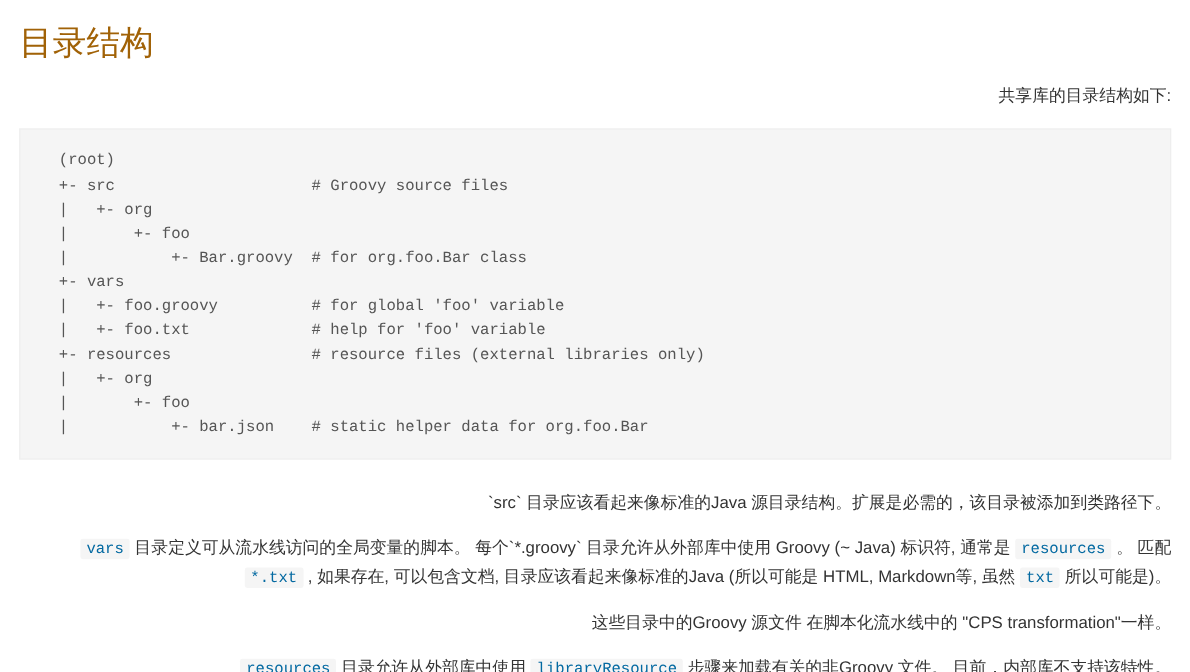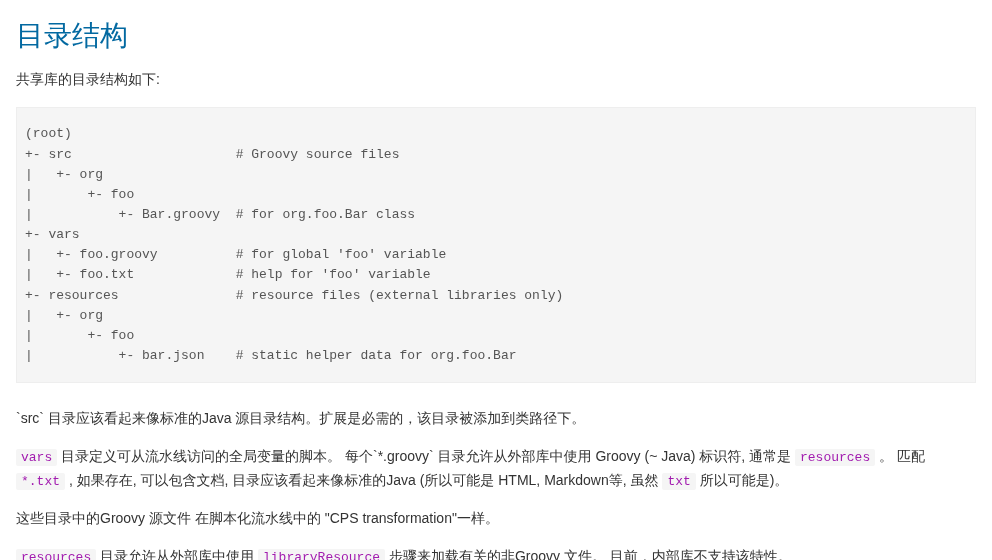--- a/index.html
+++ b/index.html
@@ -9,49 +9,50 @@
     padding: 12px 16px;
     color: #333;
     font-size: 14px;
     line-height: 1.7;
     background: #fff;
   }
   h2 {
     font-size: 28px;
     font-weight: 500;
     margin: 0 0 8px 0;
-    color: #0369a1;
+    color: #a16207;
   }
   .intro {
     margin-bottom: 16px;
   }
   pre {
     background: #f5f5f5;
     border: 1px solid #eee;
-    padding: 16px 8px;
+    padding: 16px 32px;
     font-family: Consolas, Monaco, "Courier New", monospace;
     font-size: 13px;
     line-height: 1.55;
     color: #555;
     white-space: pre;
     margin-bottom: 24px;
     overflow-x: auto;
   }
   p {
-    margin: 0 0 14px 0;
+    margin: 0 0 14px 16px;
+    text-align: right;
   }
   code.inline {
     background: #f5f5f5;
     padding: 1px 5px;
     font-family: Consolas, Monaco, "Courier New", monospace;
     font-size: 13px;
     border-radius: 2px;
   }
   code.red {
-    color: #a21caf;
+    color: #0369a1;
   }
 </style>
 </head>
 <body>
 
 <h2>目录结构</h2>
 
 <p class="intro">共享库的目录结构如下:</p>
 
 <pre>(root)

